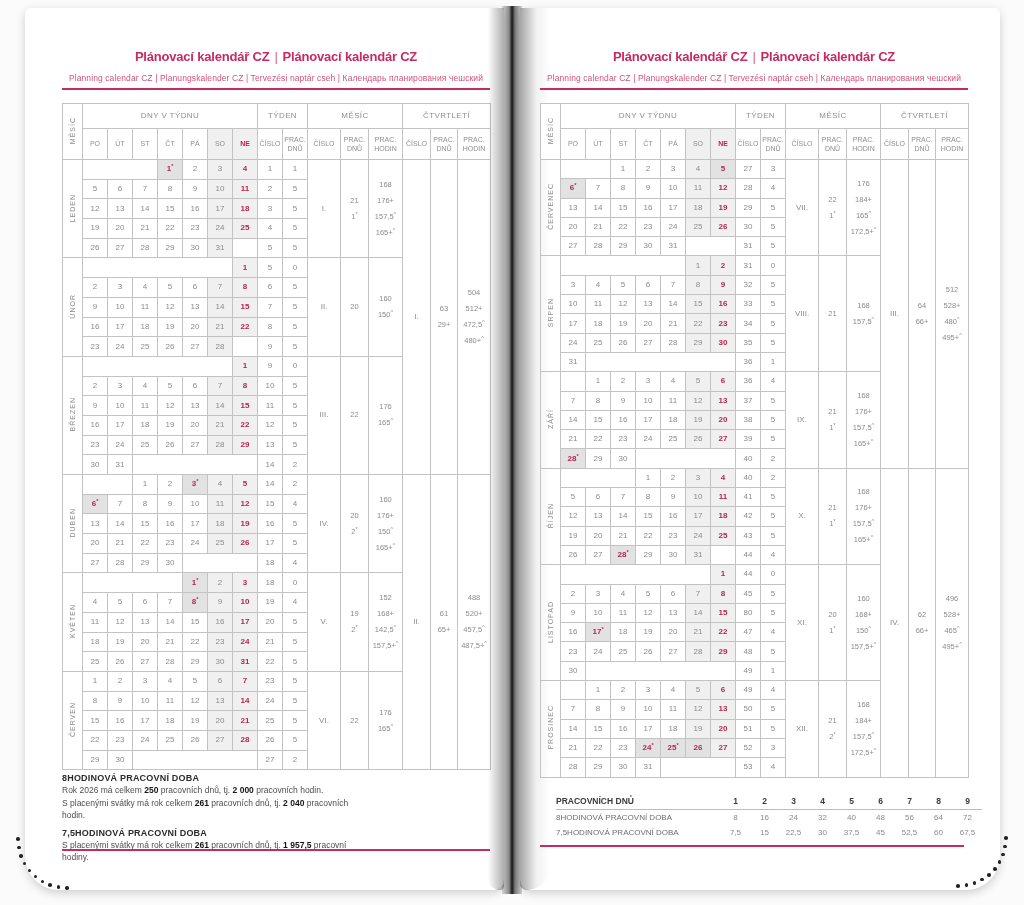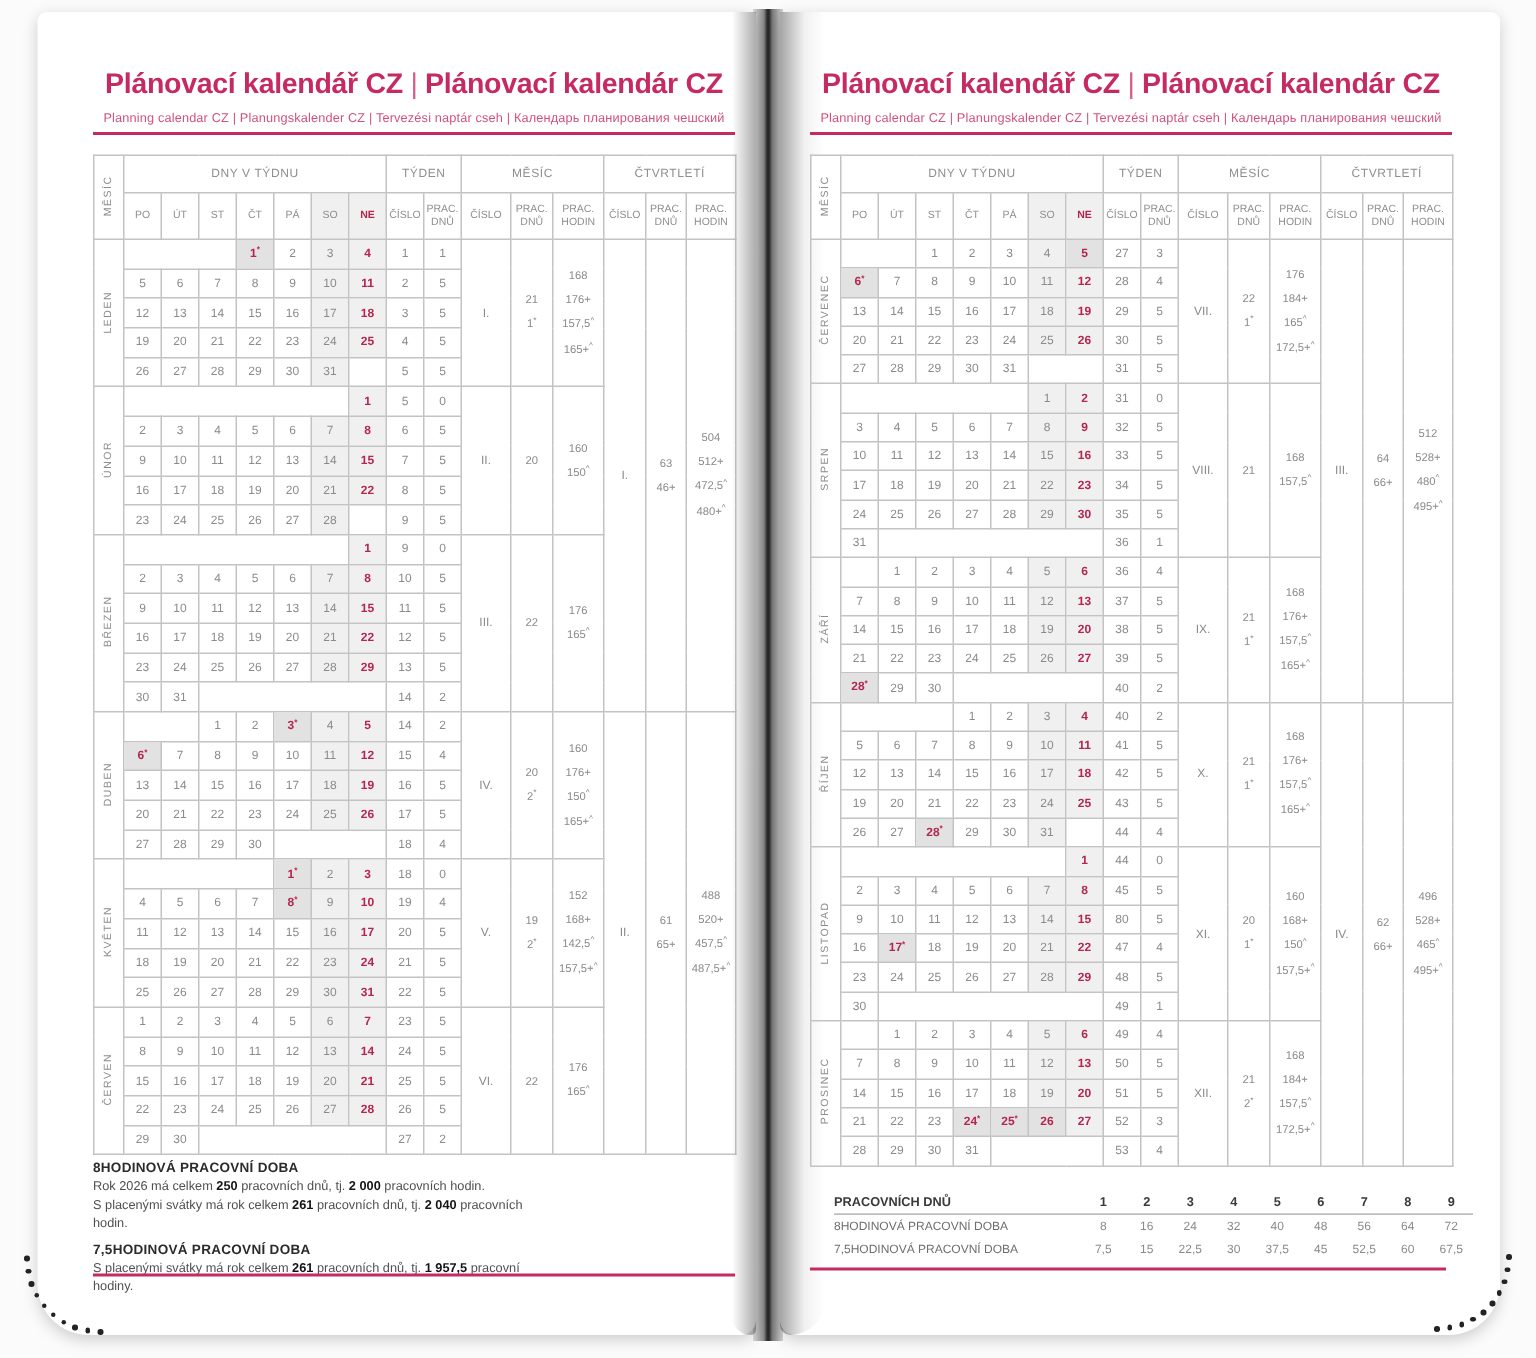--- a/index.html
+++ b/index.html
@@ -20,21 +20,21 @@
   .page.left{left:25px;width:479px;border-radius:6px 2px 10px 34px;}
   .page.right{left:520px;width:480px;border-radius:2px 6px 34px 10px;}
   .page.left::after{content:"";position:absolute;top:0;right:0;width:16px;height:100%;border-radius:inherit;
     background:linear-gradient(to right,rgba(80,80,80,0),rgba(50,50,50,.40));pointer-events:none;}
   .page.right::before{content:"";position:absolute;top:0;left:0;width:30px;height:100%;border-radius:inherit;
     background:linear-gradient(to right,rgba(40,40,40,.42),rgba(120,120,120,.10) 55%,rgba(255,255,255,0));pointer-events:none;}
 
   .phead{position:absolute;top:38px;text-align:center;}
   .page.left .phead{left:37px;width:428px;}
   .page.right .phead{left:20px;width:428px;}
-  .title{font-size:19px;font-weight:700;color:var(--accent);letter-spacing:-0.2px;line-height:22px;}
+  .title{font-size:13px;font-weight:700;color:var(--accent);letter-spacing:-0.2px;line-height:22px;}
   .title .divider{font-weight:400;padding:0 5px;opacity:.75;}
   .subtitle{margin-top:5px;font-size:8.5px;color:var(--accent);opacity:.82;letter-spacing:.1px;}
   .head-rule{position:absolute;top:80px;height:2px;background:var(--accent);}
   .page.left .head-rule{left:37px;width:428px;}
   .page.right .head-rule{left:20px;width:428px;}
 
   table.cal{position:absolute;top:95px;border-collapse:collapse;table-layout:fixed;
     font-size:8px;color:var(--txt);border:1px solid var(--gridDark);}
   .page.left table.cal{left:37px;}
   .page.right table.cal{left:20px;}
@@ -162,21 +162,21 @@
                   <div>168</div>
                   <div>176+</div>
                   <div>157,5<sup>^</sup></div>
                   <div>165+<sup>^</sup></div>
                 </div>
               </td>
               <td class="mono" rowspan="16">I.</td>
               <td rowspan="16">
                 <div class="lines">
                   <div>63</div>
-                  <div>46+</div>
+                  <div>29+</div>
                 </div>
               </td>
               <td rowspan="16">
                 <div class="lines">
                   <div>504</div>
                   <div>512+</div>
                   <div>472,5<sup>^</sup></div>
                   <div>480+<sup>^</sup></div>
                 </div>
               </td>

